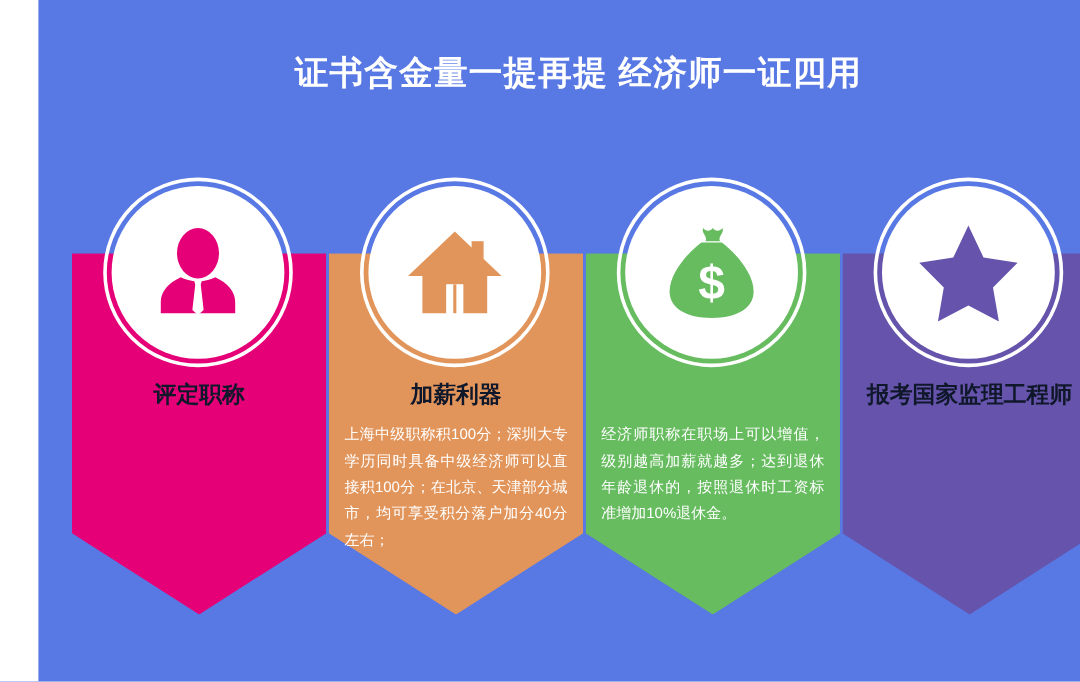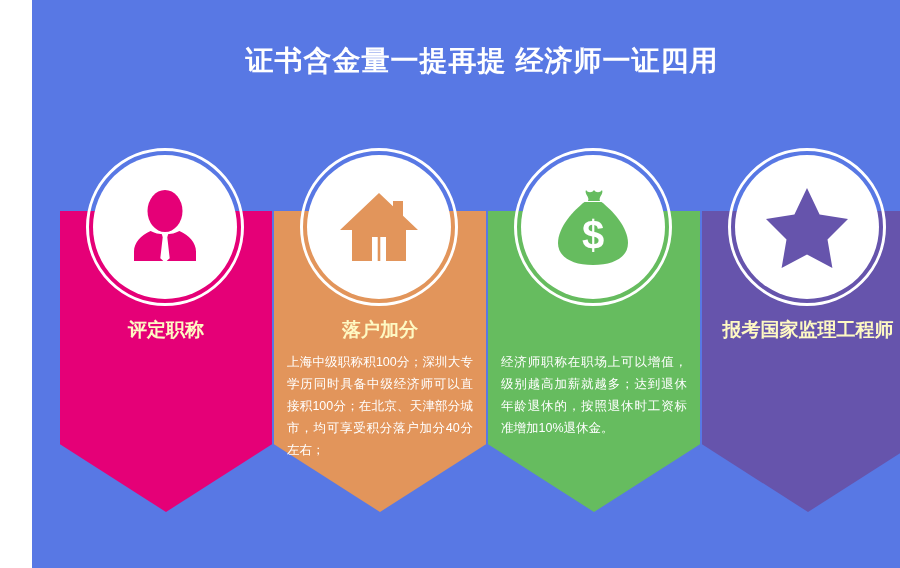--- a/index.html
+++ b/index.html
@@ -93,21 +93,21 @@
     justify-content: center;
   }
   .icon-wrap svg { display: block; }
 
   .card-title {
     position: absolute;
     left: 4px;
     top: 170px;
     width: 204px;
     text-align: center;
-    color: #fef9c3;
+    color: #0f172a;
     font-size: 19px;
     font-weight: bold;
     line-height: 24px;
     white-space: nowrap;
   }
   .card-body {
     position: absolute;
     left: 13px;
     top: 203px;
     width: 186px;
@@ -146,21 +146,21 @@
       <div class="ring"></div>
       <div class="disc"></div>
       <div class="icon-wrap">
         <svg width="82" height="72" viewBox="0 0 82 72" fill="#e2955b">
           <rect x="55" y="10" width="10" height="22"></rect>
           <path d="M41 2 L80 39 H68 V70 H48 V46 H34 V70 H14 V39 H2 Z"></path>
           <rect x="34" y="46" width="14" height="24" fill="#ffffff"></rect>
           <rect x="39.7" y="46" width="2.6" height="24"></rect>
         </svg>
       </div>
-      <div class="card-title">落户加分</div>
+      <div class="card-title">加薪利器</div>
       <div class="card-body">上海中级职称积100分；深圳大专学历同时具备中级经济师可以直接积100分；在北京、天津部分城市，均可享受积分落户加分40分左右；</div>
     </div>
 
     <div class="card c2">
       <div class="ribbon" style="background: rgb(102, 188, 95);"></div>
       <div class="ring"></div>
       <div class="disc"></div>
       <div class="icon-wrap">
         <svg width="74" height="80" viewBox="0 0 74 80" fill="#66bc5f">
           <path d="M30 3 c-2 4 4 7 2 11 h12 c-2-4 4-7 2-11 -2 3 -6 3 -8 0 -2 3 -6 3 -8 0z"></path>

